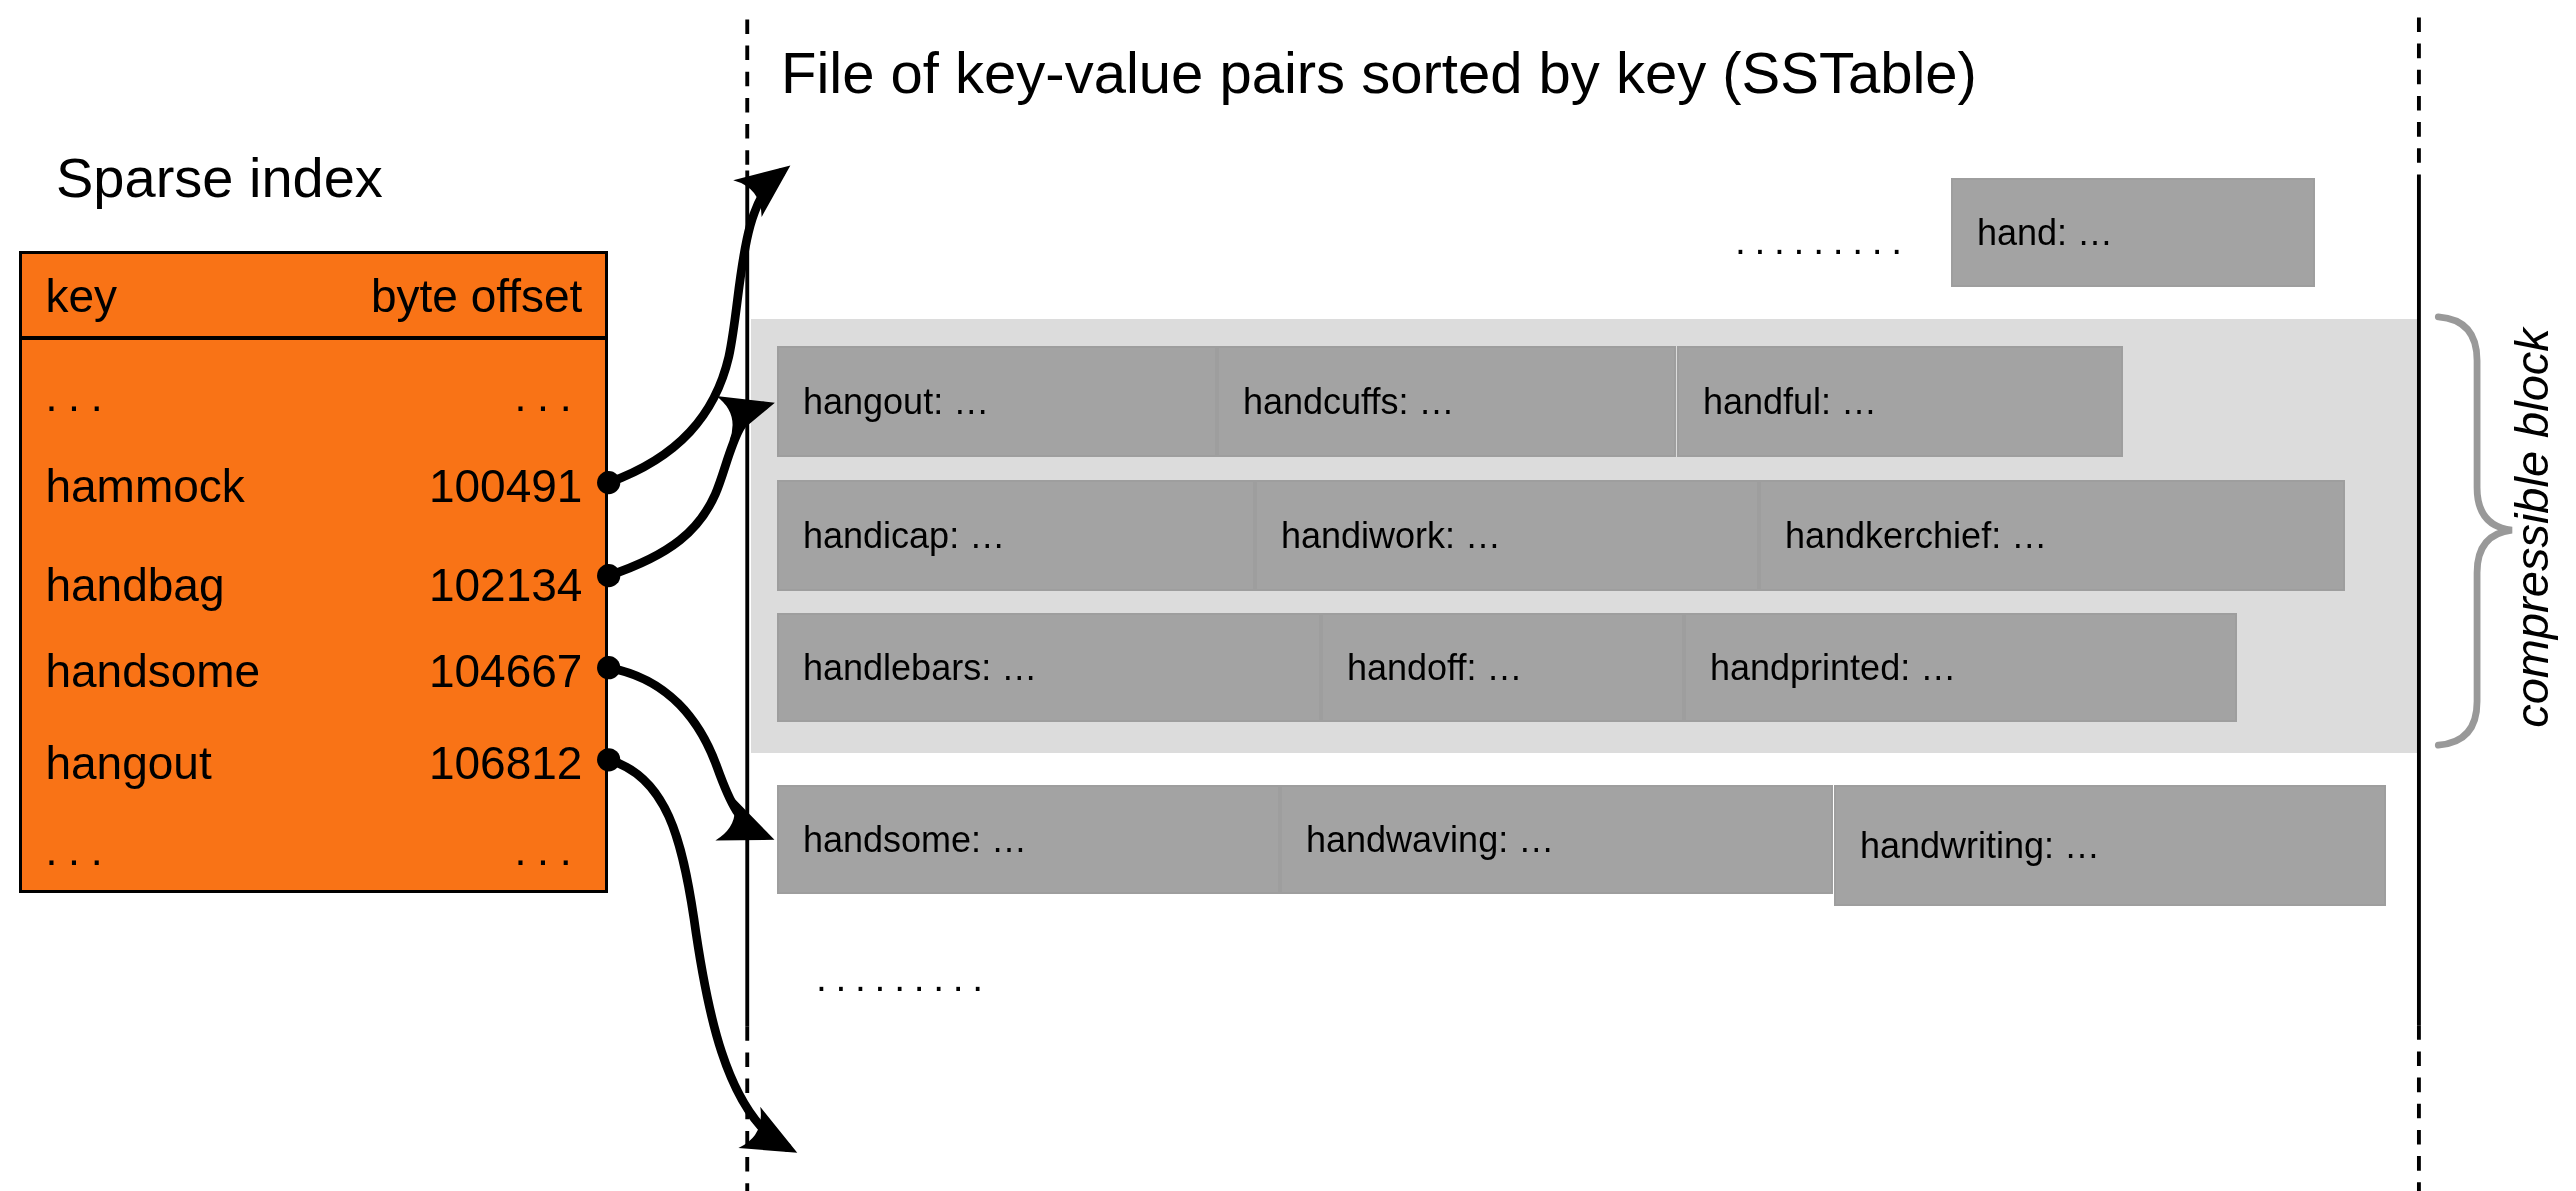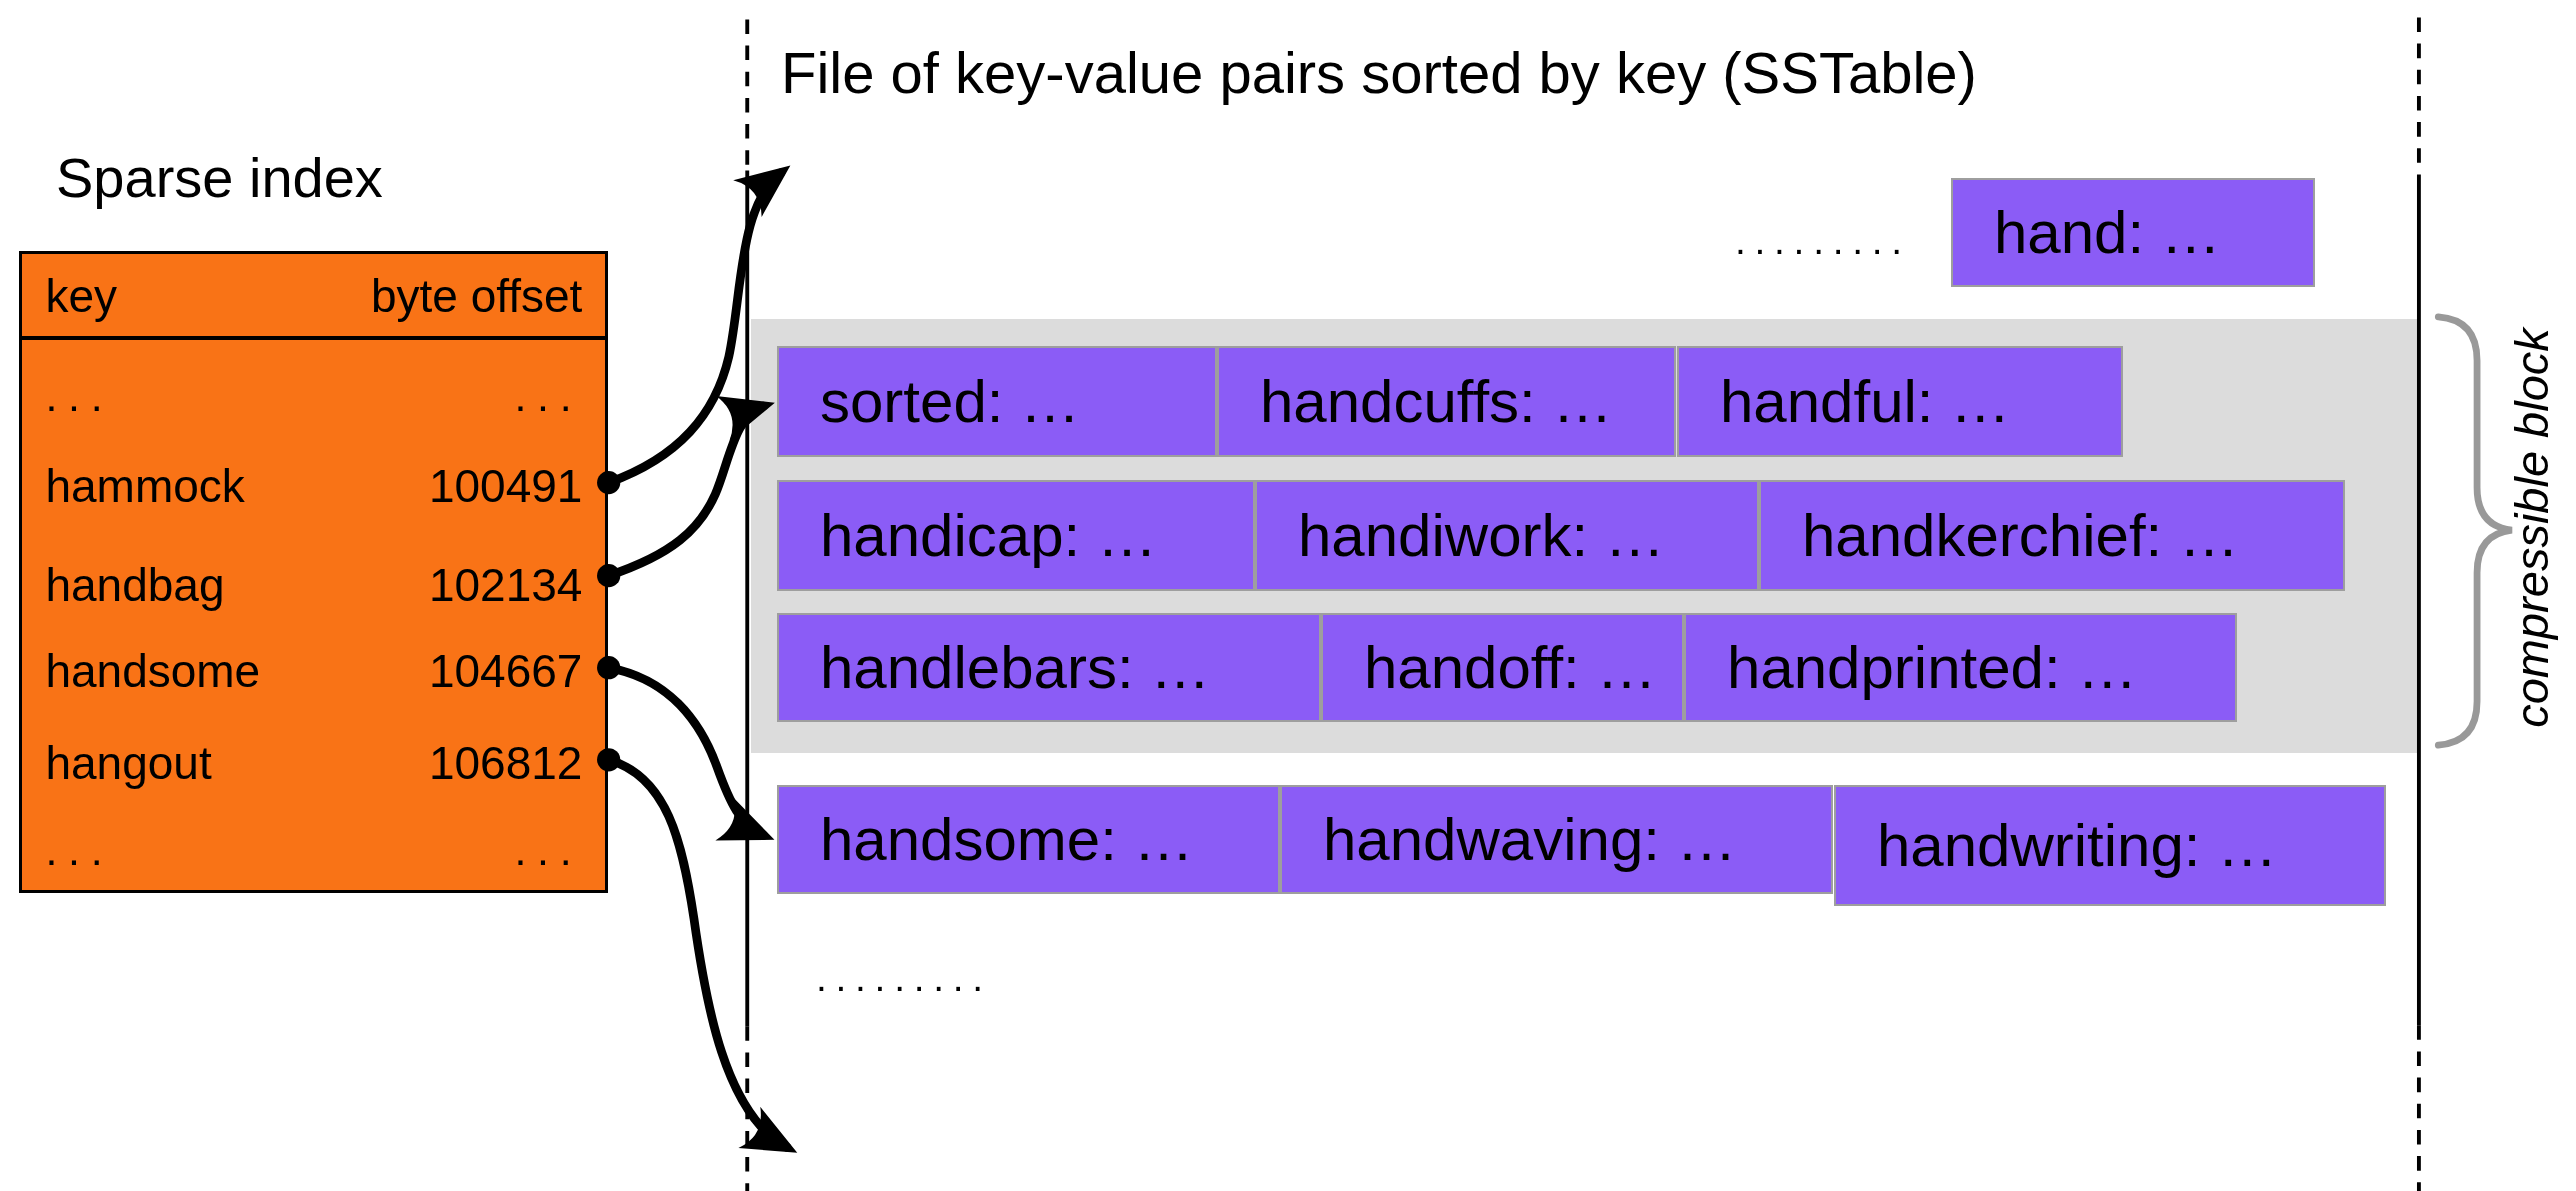--- a/index.html
+++ b/index.html
@@ -11,22 +11,22 @@
   
   .big-label{font-size:56px;letter-spacing:0;white-space:nowrap;}
   
   .index-table{left:19.4px;top:251px;width:589px;height:642px;border:3.9px solid #000;box-sizing:border-box;background:#f97316;}
   .t-row{position:absolute;left:23px;right:23px;height:56px;display:flex;justify-content:space-between;align-items:center;font-size:46px;white-space:nowrap;}
   .t-head{font-size:46px;}
   .head-rule{position:absolute;left:0;right:0;top:82px;height:3.9px;background:#000;}
   .dots3{letter-spacing:10.7px;font-size:43px;}
   
   .gray-block{left:751px;top:319px;width:1666px;height:434px;background:#dcdcdc;}
-  .kv-box{position:absolute;background:#8b5cf6;border:2.9px solid #9e9e9e;box-sizing:border-box;
-          display:flex;align-items:center;padding-left:41px;font-size:60px;white-space:nowrap;}
+  .kv-box{position:absolute;background:#a3a3a3;border:2.9px solid #9e9e9e;box-sizing:border-box;
+          display:flex;align-items:center;padding-left:24px;font-size:36px;white-space:nowrap;}
   .ellipsis{font-size:39px;letter-spacing:8.7px;white-space:nowrap;}
   .rot-label{transform:rotate(-90deg);transform-origin:center center;font-size:47px;font-style:italic;text-align:center;white-space:nowrap;}
   svg{position:absolute;left:0;top:0;}
 </style>
 </head>
 <body>
 
 <div id="canvas">
 
   <div class="abs big-label" style="left:56px;top:145px;">Sparse index</div>
@@ -68,21 +68,21 @@
 
   <div class="abs ellipsis" style="left:1735px;top:219px;">.........</div>
 
   <div class="kv-box" style="left:1951px;top:178px;width:364px;height:109px;">
     <span>hand: …</span>
   </div>
 
   <div class="abs gray-block"></div>
 
   <div class="kv-box" style="left:777px;top:346px;width:440px;height:111px;">
-    <span>sorted: …</span>
+    <span>hangout: …</span>
     </div>
   <div class="kv-box" style="left:1217px;top:346px;width:459px;height:111px;">
     <span>handcuffs: …</span>
     </div>
   <div class="kv-box" style="left:1677px;top:346px;width:446px;height:111px;">
     <span>handful: …</span>
     </div>
 
   <div class="kv-box" style="left:777px;top:480px;width:478px;height:111px;">
     <span>handicap: …</span>

